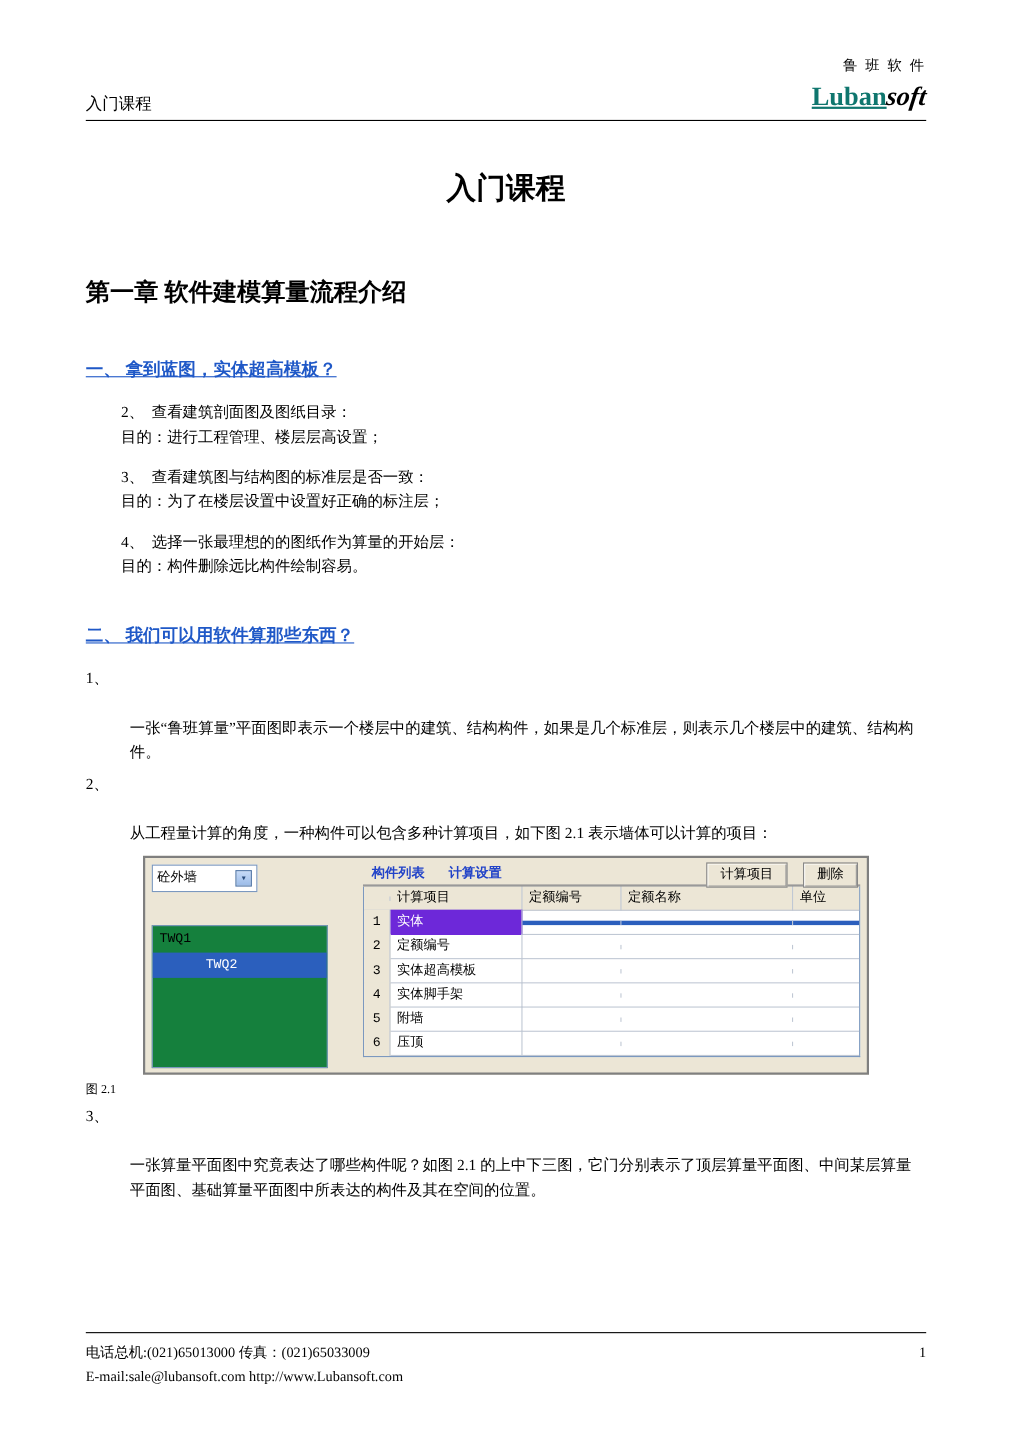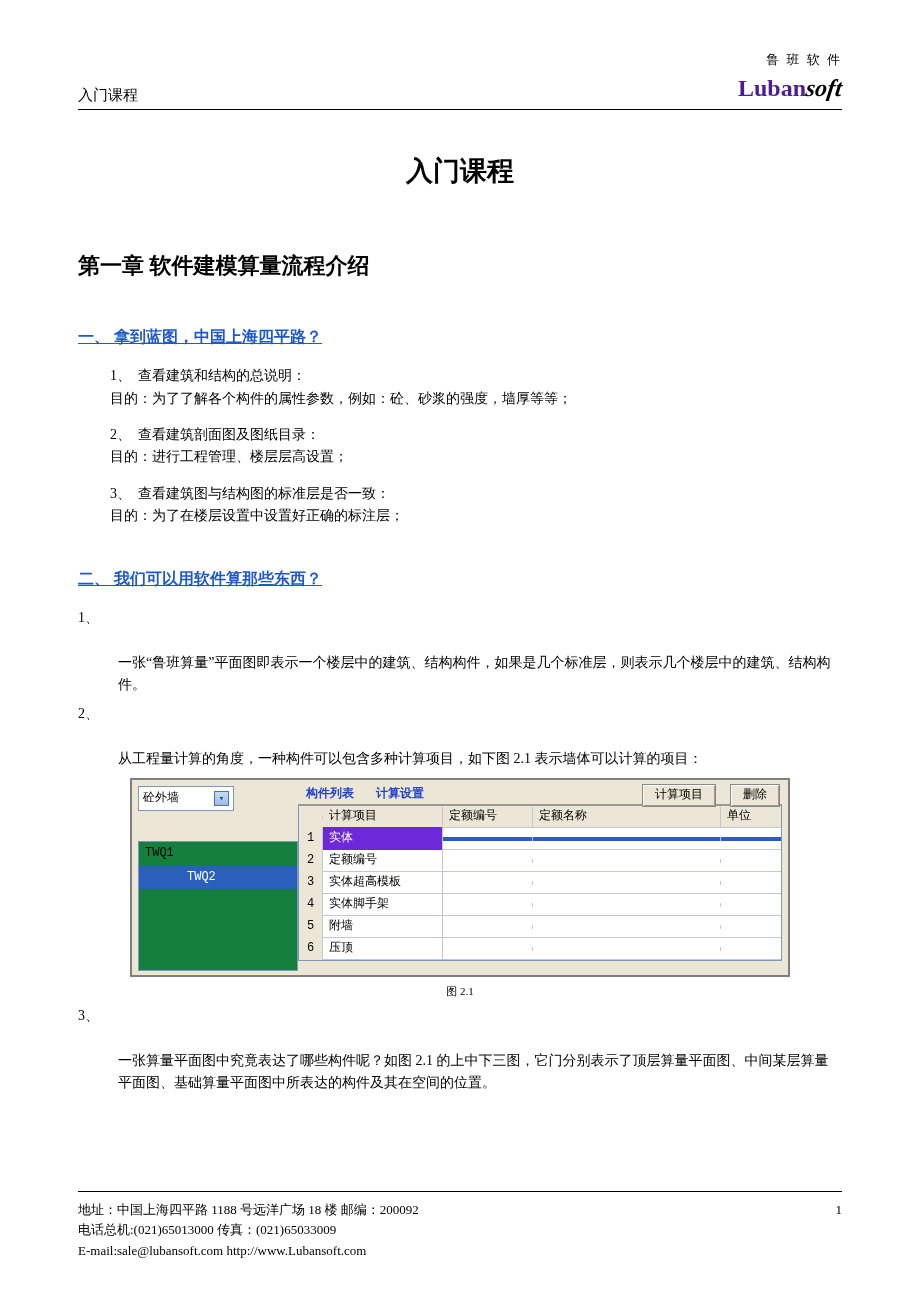--- a/index.html
+++ b/index.html
@@ -22,21 +22,21 @@
     justify-content: space-between;
     align-items: flex-end;
     border-bottom: 1.5px solid #000;
     padding-bottom: 2px;
     margin-bottom: 40px;
   }
   .header-left { font-size: 15px; }
   .logo-wrap { text-align: right; }
   .logo-cn { font-size: 13px; font-weight: normal; letter-spacing: 2px; color: #000; margin-bottom: -2px; }
   .logo-en { font-size: 24px; font-weight: bold; }
-  .logo-en .red { color: #4c1d95; }
+  .logo-en .red { color: #0f766e; text-decoration: underline; }
   .logo-en .black { color: #000; display: inline-block; transform: skewX(-8deg); font-style: italic; }
   .page-title {
     text-align: center;
     font-size: 27px;
     font-weight: bold;
     margin-bottom: 55px;
   }
   .chapter-title {
     font-size: 22px;
     font-weight: bold;
@@ -65,21 +65,21 @@
     margin: 8px auto 0 auto;
     background: #ece6d6;
     border: 2px solid #7f7f7f;
     padding: 6px 6px 4px 6px;
     font-family: Liberation Mono, monospace;
     font-size: 12px;
     display: flex;
     gap: 0;
   }
   .shot-left { width: 160px; }
-  .shot-right { flex: 1; }
+  .shot-right { flex: 1; padding-left: 32px; }
   .combo {
     background: #fff;
     border: 1px solid #7b98bf;
     padding: 2px 4px;
     display: flex;
     justify-content: space-between;
     align-items: center;
     width: 96px;
   }
   .combo .arrow {
@@ -137,21 +137,21 @@
   .grid .row.header { background: #ece6d6; font-weight: normal; }
   .grid .cell { padding: 2px 6px; border-right: 1px solid #c0c8d4; overflow: hidden; white-space: nowrap; }
   .grid .c0 { width: 24px; text-align: center; background: #ece6d6; }
   .grid .c1 { width: 120px; }
   .grid .c2 { width: 90px; }
   .grid .c3 { flex: 1; }
   .grid .c4 { width: 60px; border-right: none; }
   .grid .row.sel .c1 { background: #6d28d9; color: #fff; }
   .grid .row.sel .c2, .grid .row.sel .c3, .grid .row.sel .c4 { background: #2b5fbd; }
 
-  .caption { text-align: center; font-size: 11px; margin: 6px 0 4px 0; }
+  .caption { font-size: 11px; margin: 6px 0 4px 0; }
 
   .footer {
     position: absolute;
     bottom: 40px;
     left: 78px;
     right: 78px;
     border-top: 1px solid #000;
     padding-top: 8px;
     font-size: 13px;
     line-height: 1.6;
@@ -168,33 +168,33 @@
       <div class="logo-cn">鲁 班 软 件</div>
       <div class="logo-en">
         <span class="red">Luban</span><span class="black">soft</span>
       </div>
     </div>
   </div>
 
   <div class="page-title">入门课程</div>
   <div class="chapter-title">第一章    软件建模算量流程介绍</div>
 
-  <div class="section-title">一、 拿到蓝图，中国上海四平路？</div>
+  <div class="section-title">一、 拿到蓝图，实体超高模板？</div>
   <div class="ol-1">
-    <div class="item">
-      <span class="num">1、</span><span>查看建筑和结构的总说明：</span>
-      <span class="purpose">目的：为了了解各个构件的属性参数，例如：砼、砂浆的强度，墙厚等等；</span>
-    </div>
     <div class="item">
       <span class="num">2、</span><span>查看建筑剖面图及图纸目录：</span>
       <span class="purpose">目的：进行工程管理、楼层层高设置；</span>
     </div>
     <div class="item">
       <span class="num">3、</span><span>查看建筑图与结构图的标准层是否一致：</span>
       <span class="purpose">目的：为了在楼层设置中设置好正确的标注层；</span>
+    </div>
+    <div class="item">
+      <span class="num">4、</span><span>选择一张最理想的的图纸作为算量的开始层：</span>
+      <span class="purpose">目的：构件删除远比构件绘制容易。</span>
     </div>
   </div>
 
   <div class="sec-gap"></div>
 
   <div class="section-title">二、 我们可以用软件算那些东西？</div>
   <div class="ol-2">
     <div class="item2">
       <div class="num2">1、</div>
       <div class="body2">一张“鲁班算量”平面图即表示一个楼层中的建筑、结构构件，如果是几个标准层，则表示几个楼层中的建筑、结构构件。</div>
@@ -283,17 +283,16 @@
   <div class="ol-2">
     <div class="item2">
       <div class="num2">3、</div>
       <div class="body2">一张算量平面图中究竟表达了哪些构件呢？如图 2.1 的上中下三图，它门分别表示了顶层算量平面图、中间某层算量平面图、基础算量平面图中所表达的构件及其在空间的位置。</div>
     </div>
   </div>
 
 </div>
 
 <div class="footer">
-  <div>地址：中国上海四平路 1188 号远洋广场 18 楼 邮编：200092</div>
   <div>电话总机:(021)65013000        传真：(021)65033009</div>
   <div>E-mail:sale@lubansoft.com     http://www.Lubansoft.com</div>
   <div class="pageno">1</div>
 </div>
 
 </body></html>

